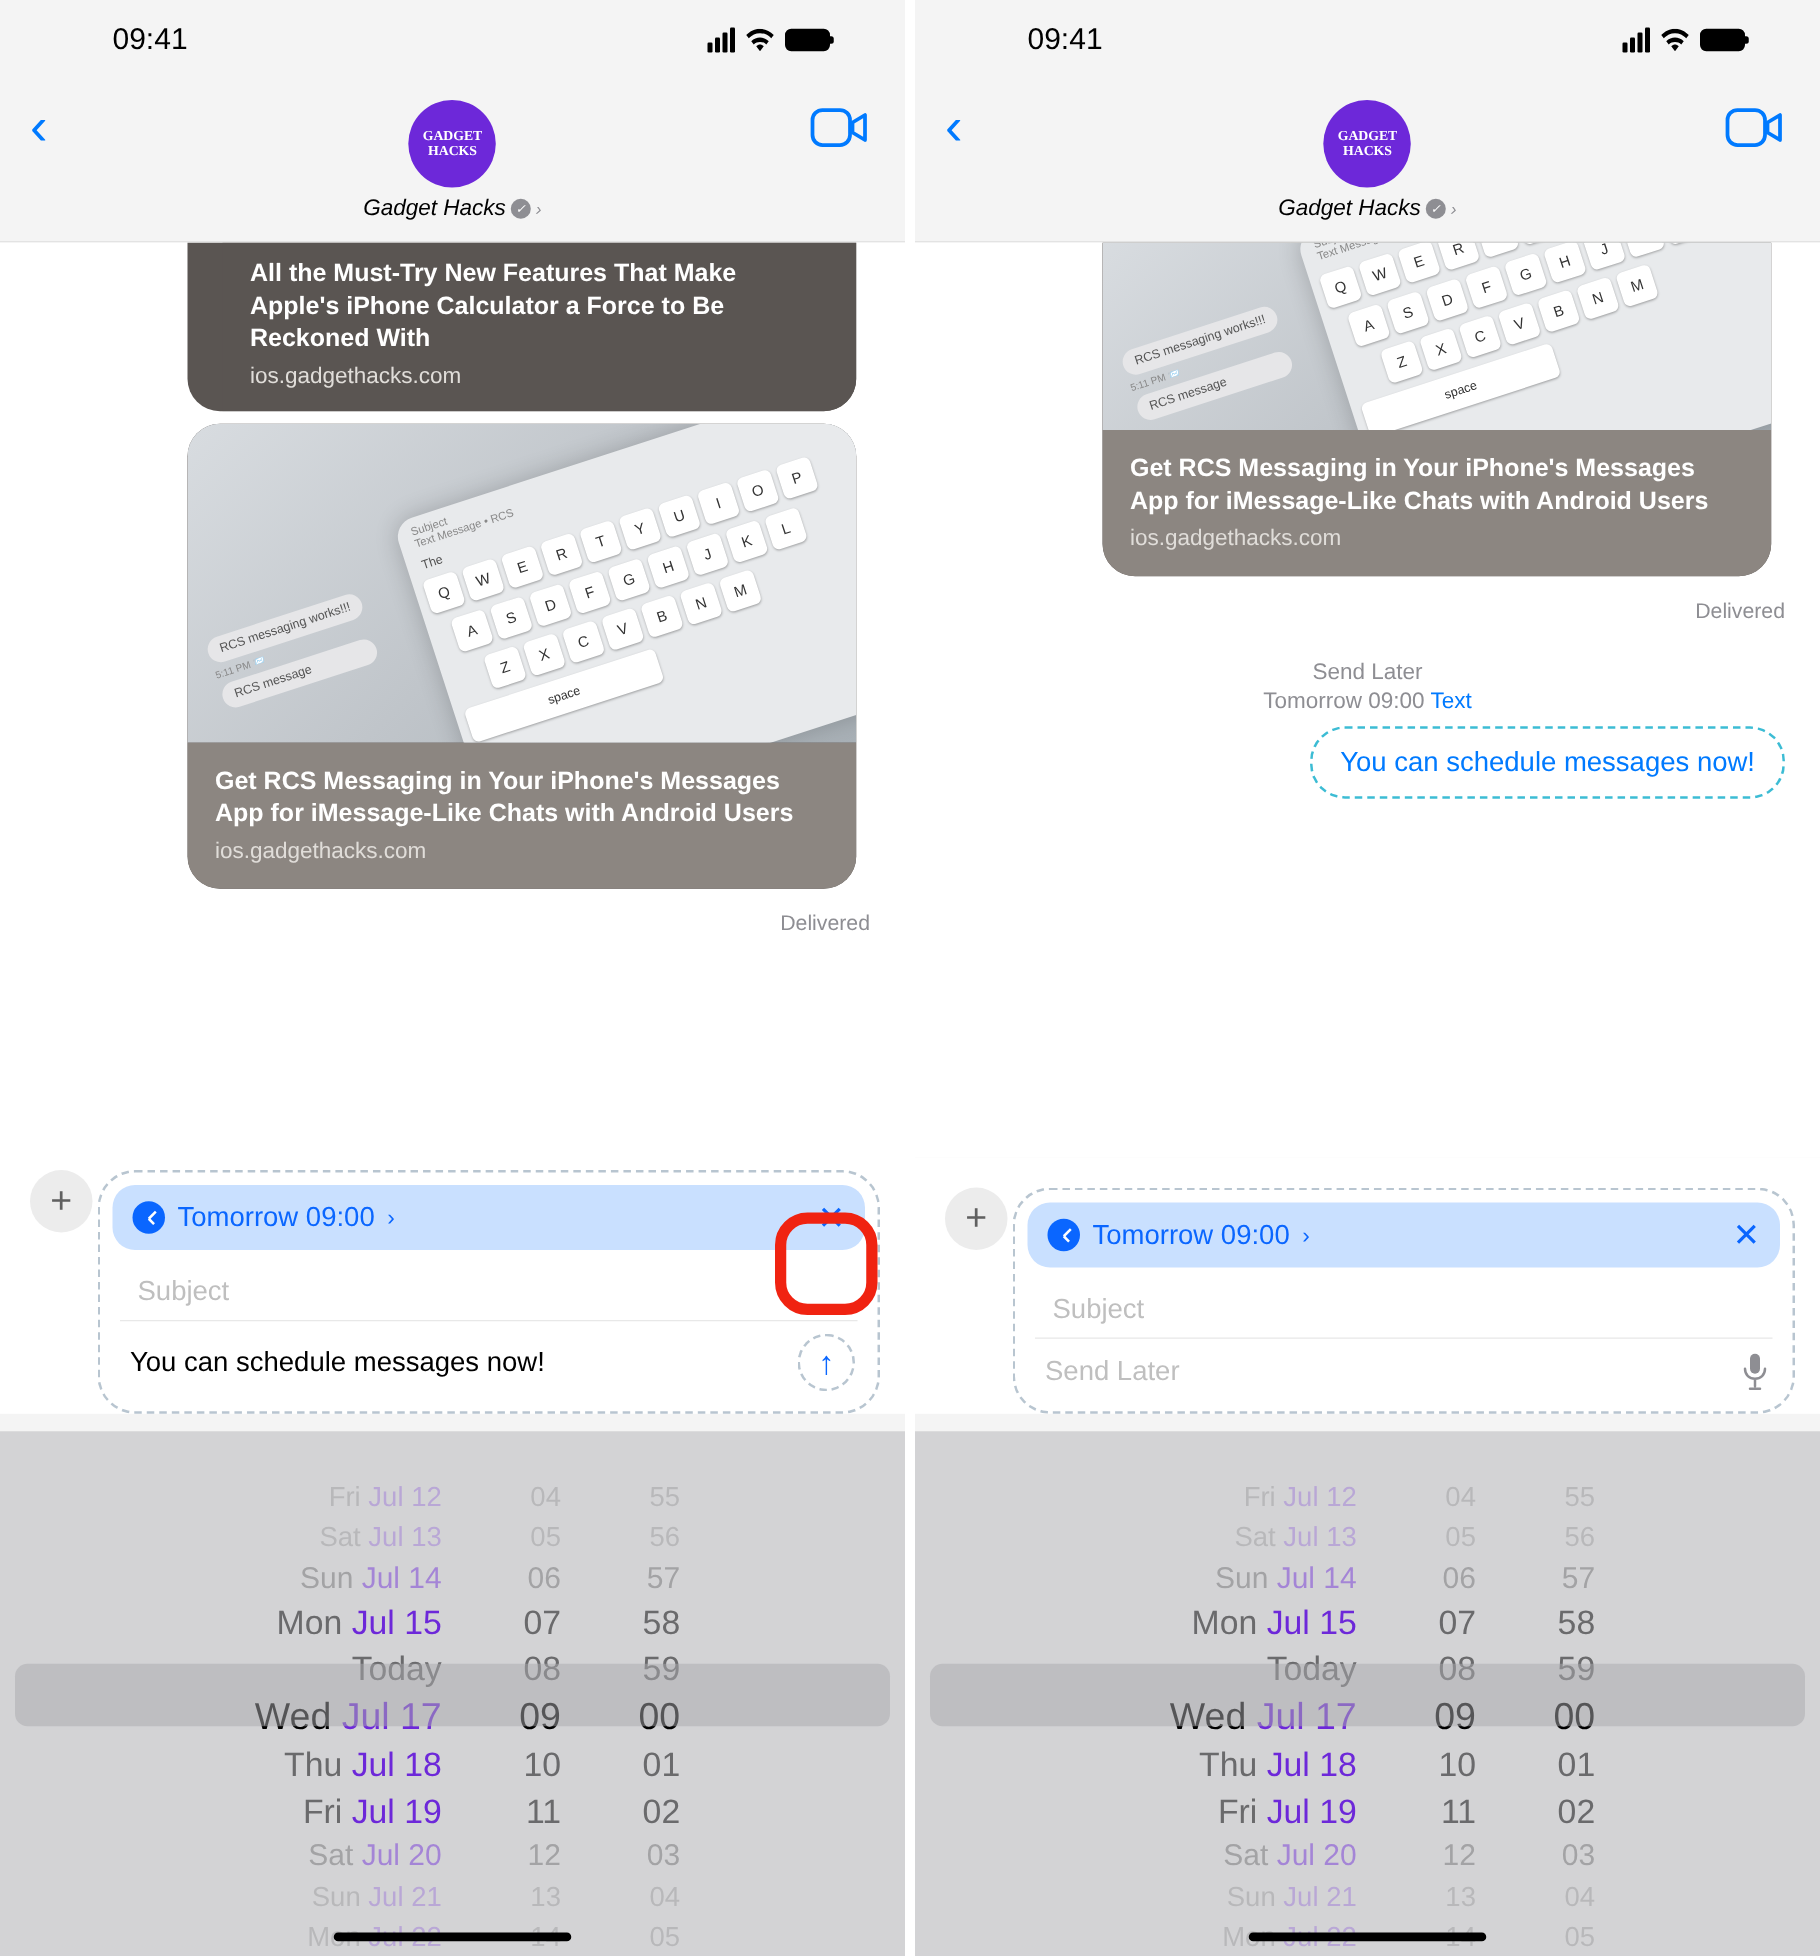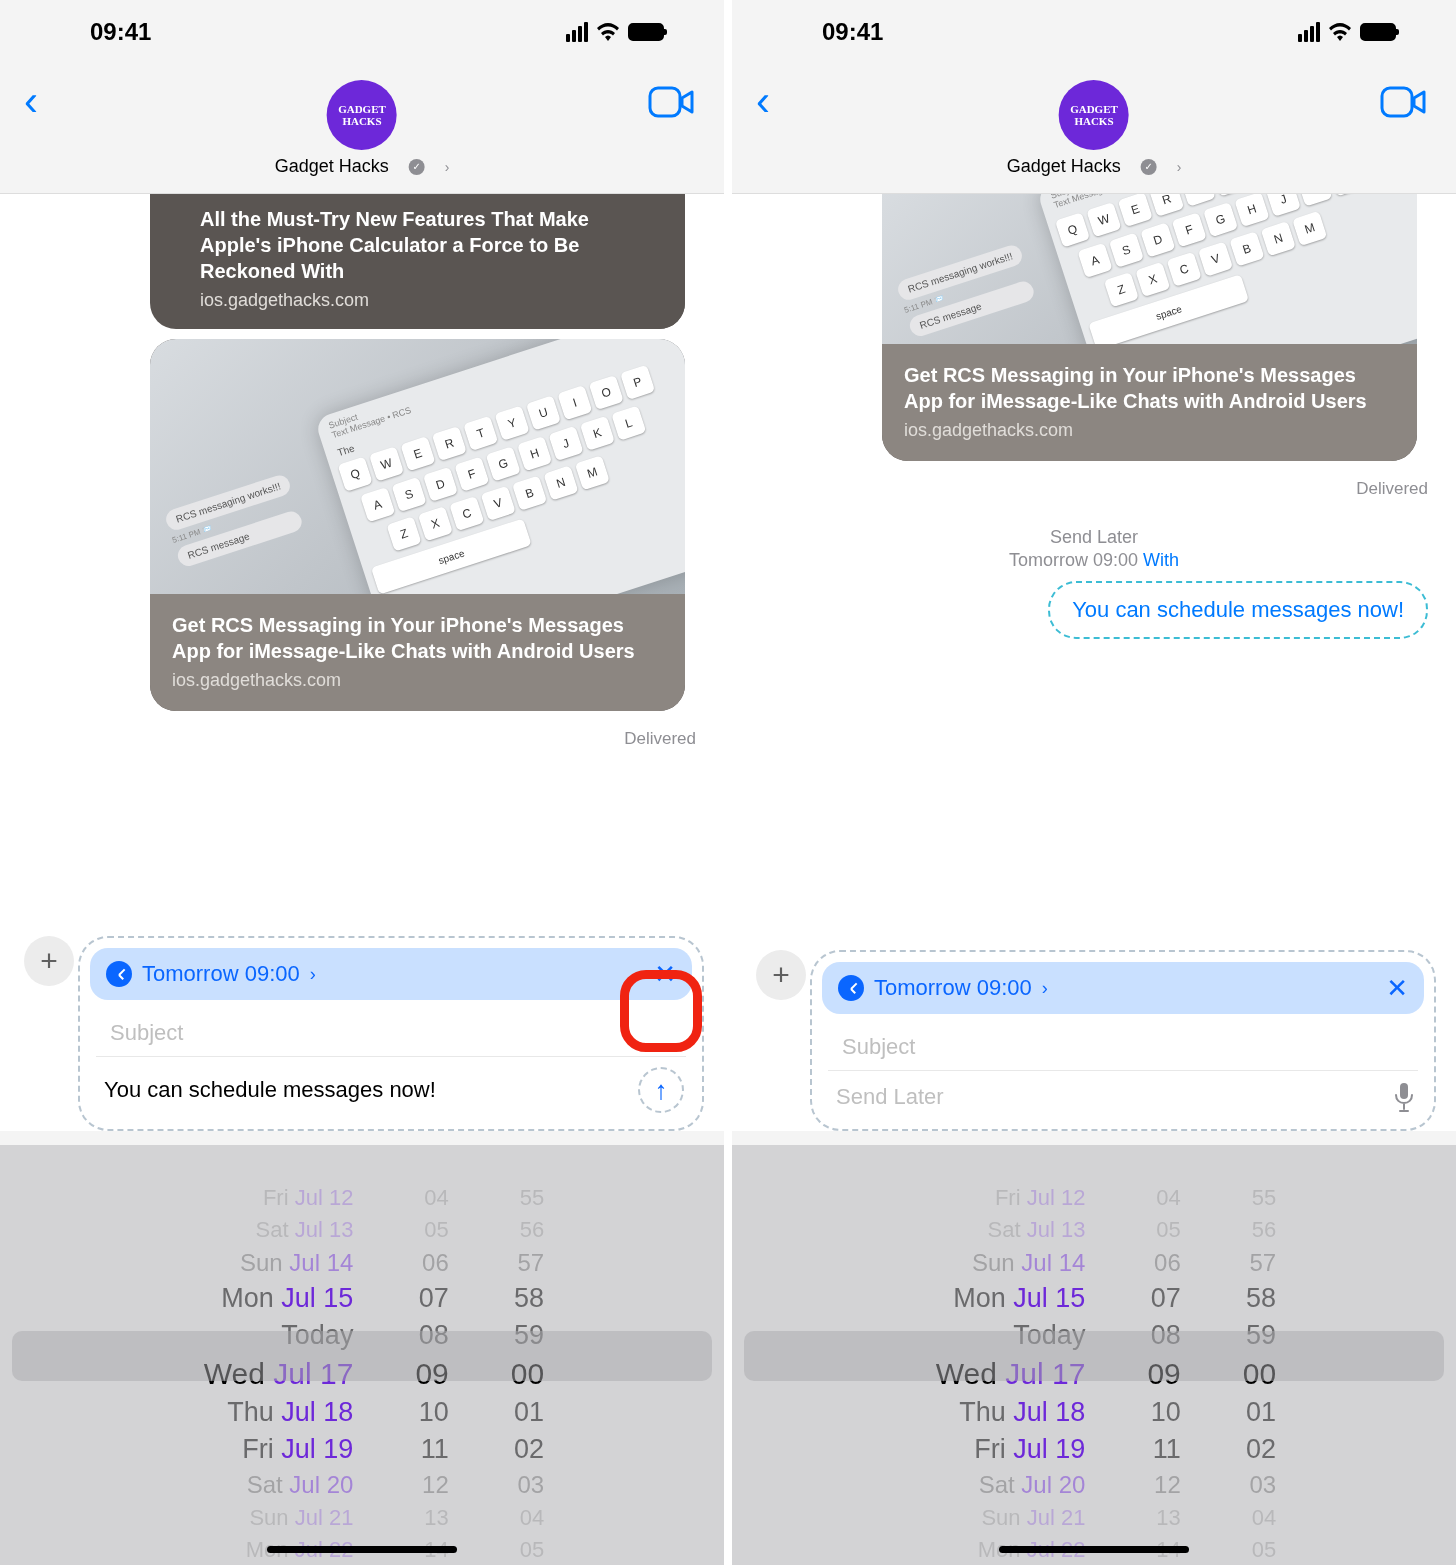--- a/index.html
+++ b/index.html
@@ -20,21 +20,21 @@
     display: flex;
     flex-direction: column;
   }
   .status-bar {
     height: 64px;
     display: flex;
     align-items: center;
     justify-content: space-between;
     padding: 0 60px 0 90px;
   }
-  .status-time { font-size: 24px; font-weight: 700; }
+  .status-time { font-size: 24px; font-weight: 400; }
   .status-icons { display: flex; gap: 8px; align-items: center; }
   .signal { display: flex; gap: 2px; align-items: flex-end; }
   .signal span { width: 4px; background: #000; border-radius: 1px; }
   .signal span:nth-child(1){height:8px}.signal span:nth-child(2){height:12px}
   .signal span:nth-child(3){height:16px}.signal span:nth-child(4){height:20px}
   .wifi { width: 24px; height: 18px; }
   .battery {
     width: 36px; height: 18px; border: 2px solid #000; border-radius: 5px;
     position: relative; background:#000;
   }
@@ -52,21 +52,21 @@
   .contact-center {
     position: absolute; left: 50%; transform: translateX(-50%);
     display: flex; flex-direction: column; align-items: center;
   }
   .avatar-circle {
     width: 70px; height: 70px; border-radius: 50%; background: #6d28d9;
     display:flex;align-items:center;justify-content:center;
     color:#fff;font-size:11px;font-weight:700;text-align:center;line-height:1.1;
     font-family: serif;
   }
-  .contact-name-row { display:flex;align-items:center;gap:20px;margin-top:6px;font-size:18px;color:#000;}
+  .contact-name-row { display:flex;align-items:center;gap:4px;margin-top:6px;font-size:18px;color:#000;font-style:italic;}
   .verify-badge { width:16px;height:16px;border-radius:50%;background:#8e8e93;display:inline-flex;align-items:center;justify-content:center;color:#fff;font-size:10px;}
   .mini-chevron { color:#8e8e93;font-size:14px;}
   .video-icon { position:absolute;right:28px;top:20px;color:#007aff;}
   .video-icon svg{width:48px;height:36px;}
   .messages-area {
     flex: 1; background: #fff; overflow: hidden; position: relative;
   }
   .link-preview {
     margin: 0 0 10px 150px; width: 535px; border-radius: 26px; overflow: hidden;
     background: #5a5552;
@@ -393,21 +393,21 @@
       <div class="lp-text">
         <div class="lp-title">Get RCS Messaging in Your iPhone's Messages App for iMessage-Like Chats with Android Users</div>
         <div class="lp-domain">ios.gadgethacks.com</div>
       </div>
     </div>
     <div class="delivered">Delivered</div>
 
     <div class="sched-header">Send Later</div>
     <div class="sched-time-row">
       <span>Tomorrow 09:00</span>
-      <span class="sched-edit">With</span>
+      <span class="sched-edit">Text</span>
     </div>
     <div class="sched-bubble">You can schedule messages now!</div>
   </div>
 
   <div class="compose-outer">
     <div class="plus-btn">+</div>
     <div class="compose-dashed">
       <div class="schedule-pill">
         <span class="clock-icon"></span>
         <span class="schedule-text">Tomorrow 09:00</span>

